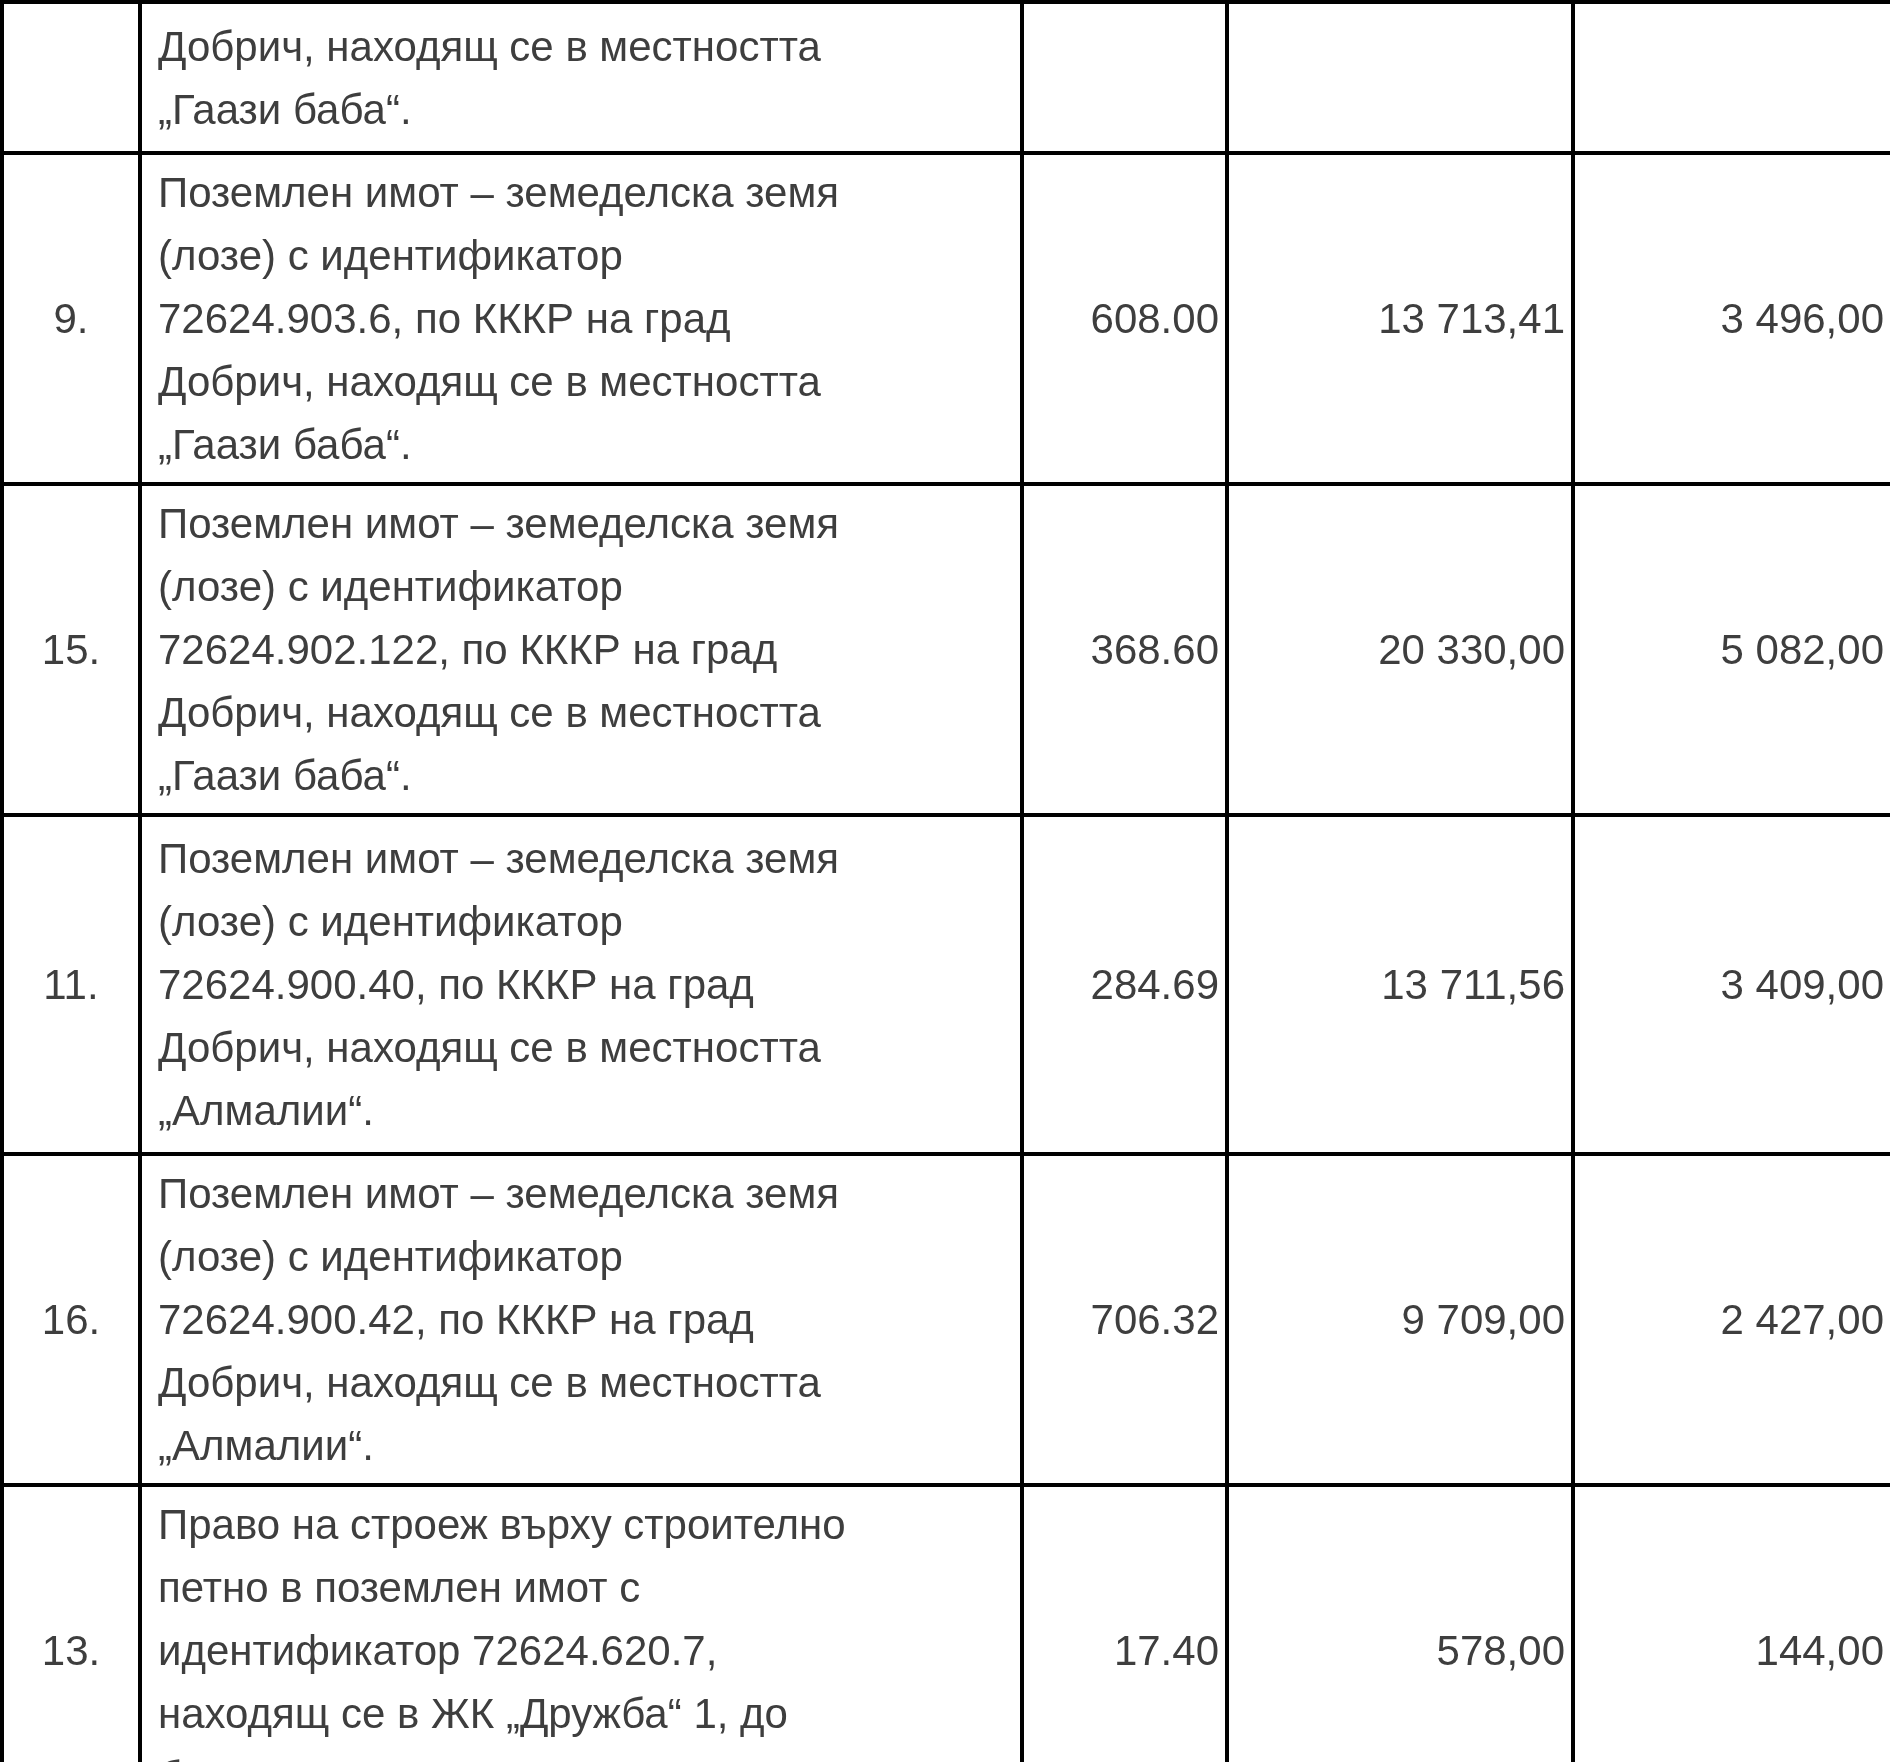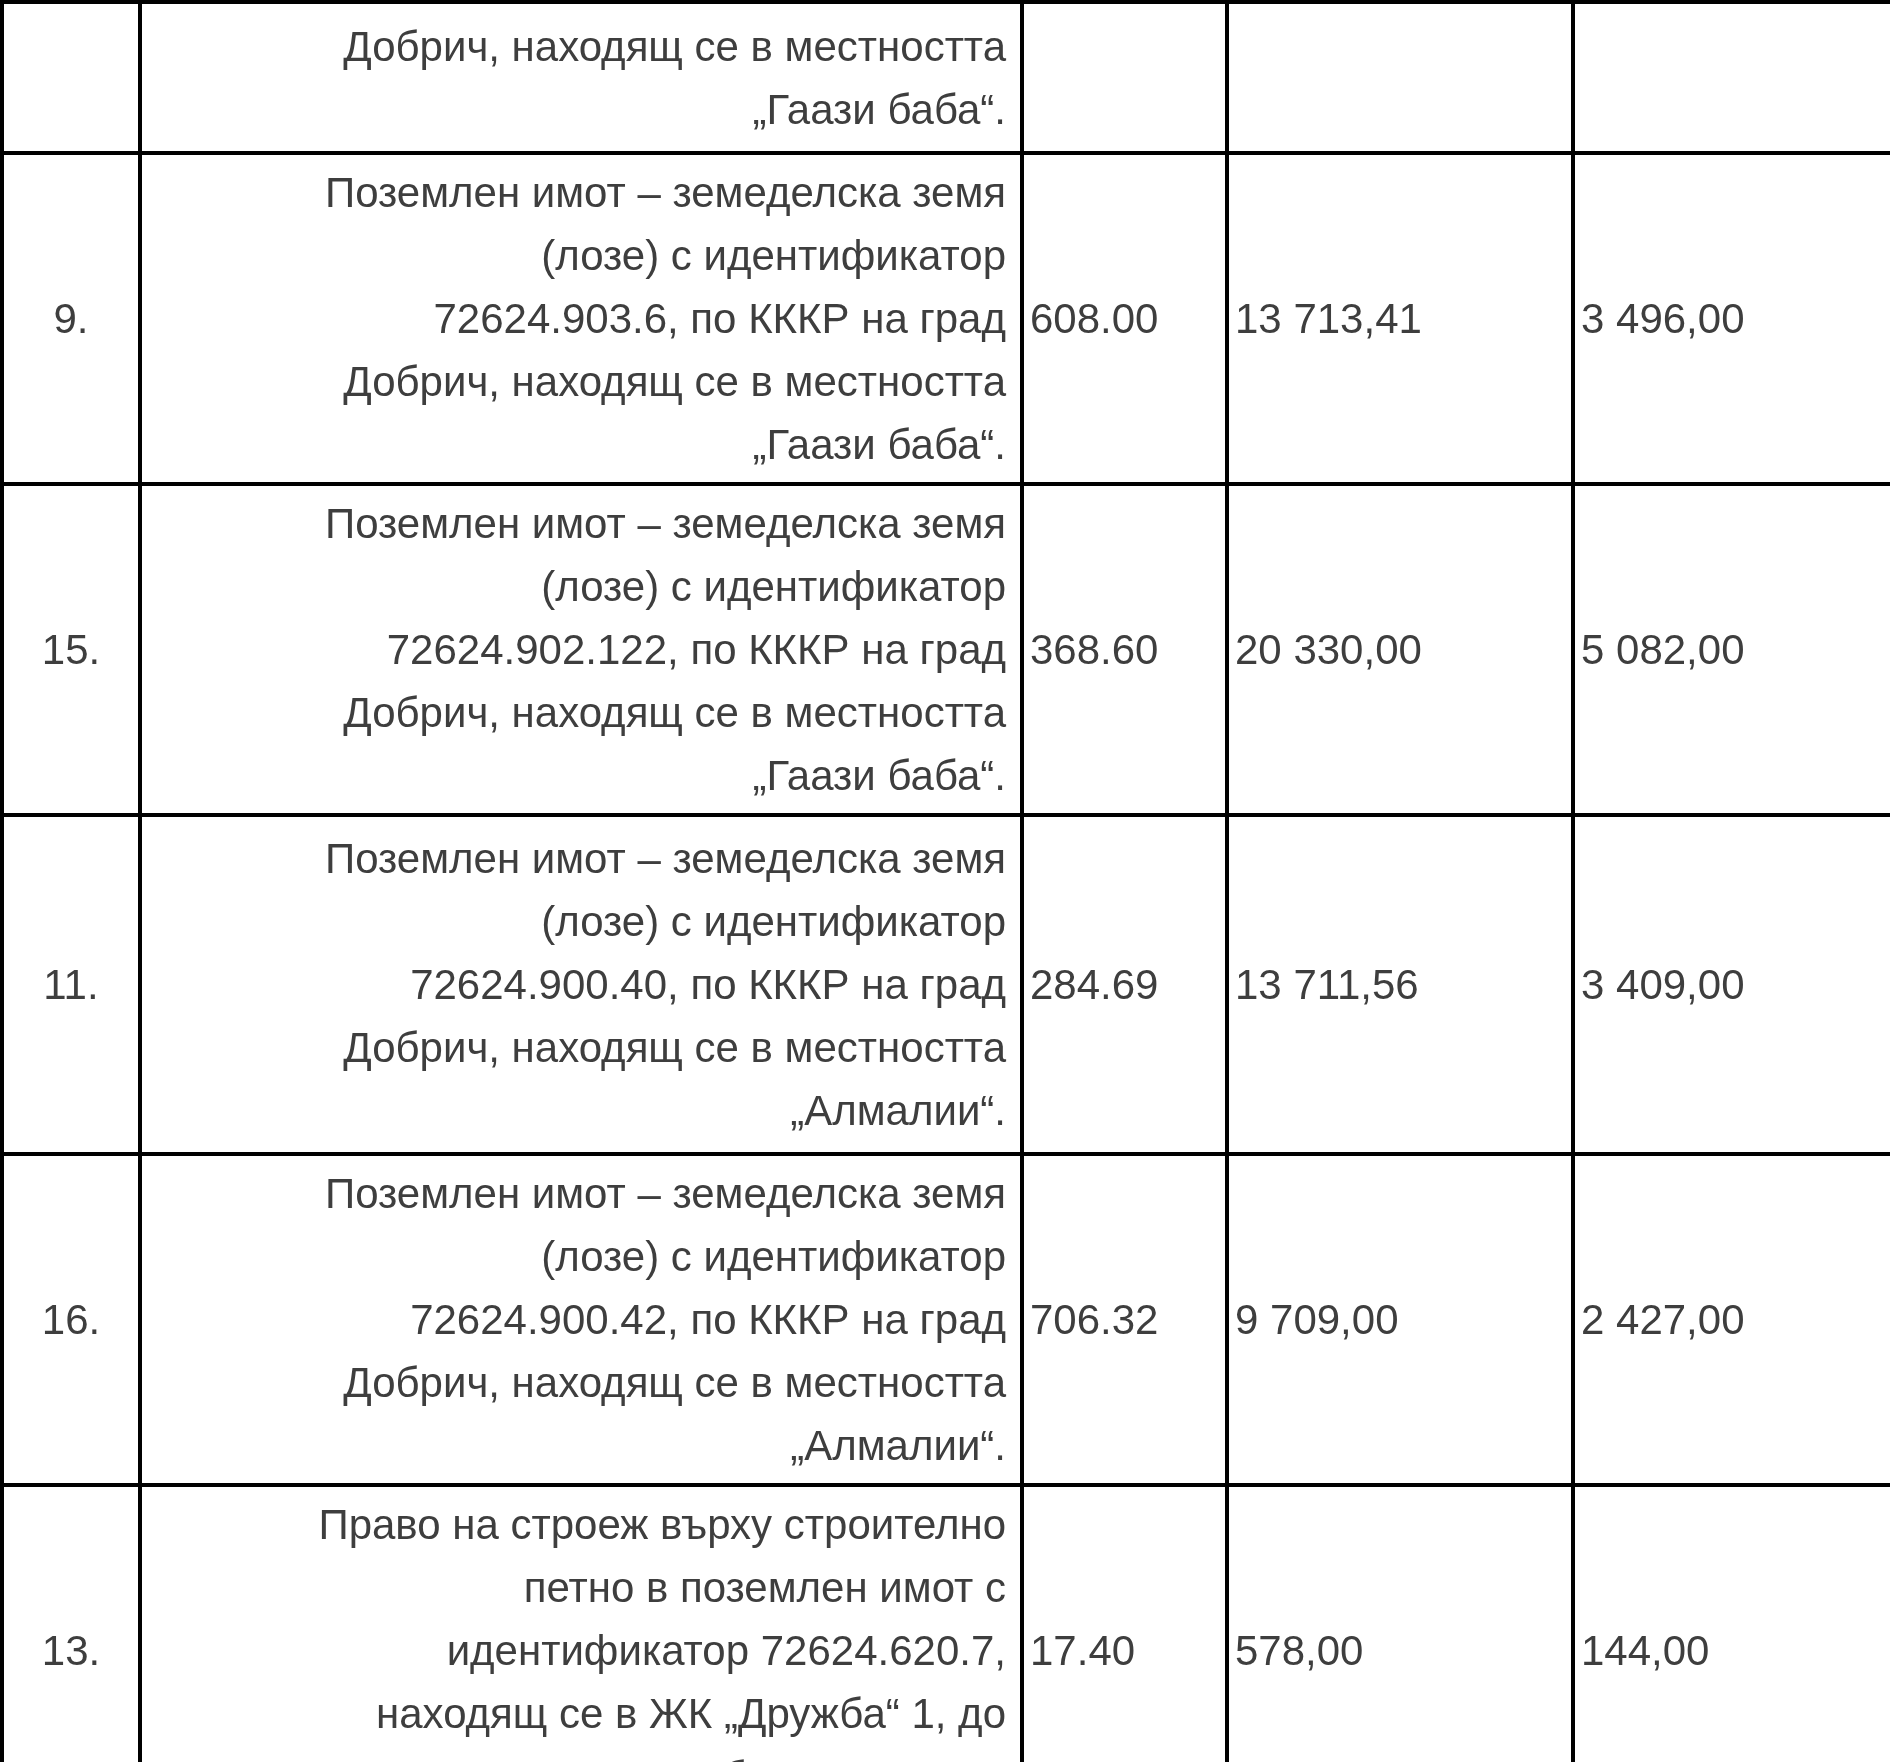--- a/index.html
+++ b/index.html
@@ -23,26 +23,26 @@
     line-height: 63px;
     color: #3e3e3e;
     overflow: hidden;
     box-sizing: border-box;
   }
   td.num-cell {
     text-align: center;
     padding: 0 4px;
   }
   td.desc-cell {
-    text-align: right;
+    text-align: left;
     white-space: pre-line;
     padding: 6px 14px 6px 16px;
   }
   td.val-cell {
-    text-align: left;
+    text-align: right;
     padding: 0 6px;
   }
   tr.r-partial { height: 151px; }
   tr.r-9  { height: 320px; }
   tr.r-10 { height: 316px; }
   tr.r-11 { height: 339px; }
   tr.r-12 { height: 307px; }
   tr.r-13 { height: 329px; }
 </style>
 </head>

